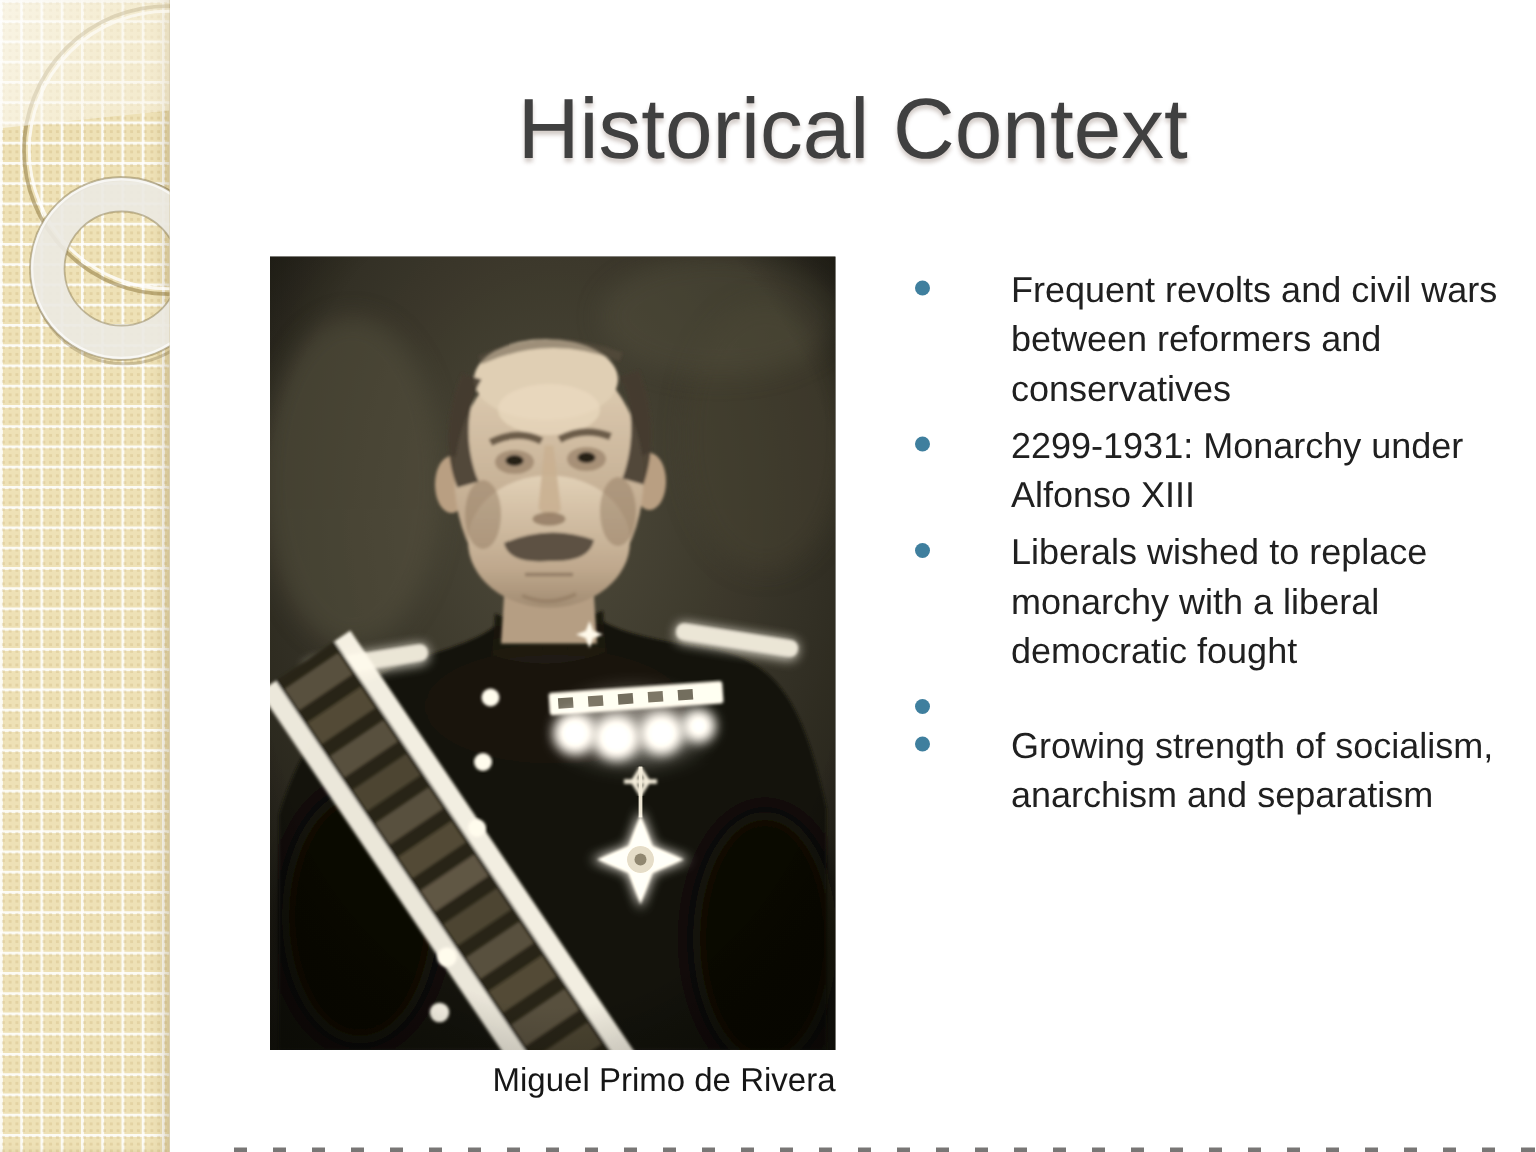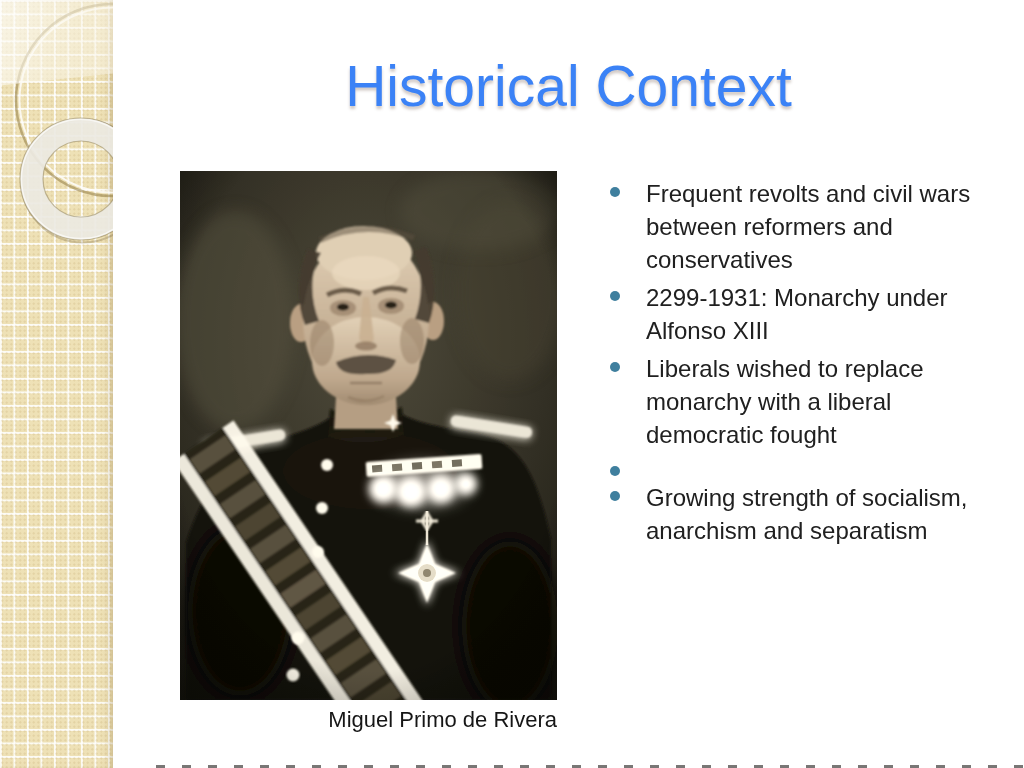--- a/index.html
+++ b/index.html
@@ -21,39 +21,39 @@
   .sidebar-top-light{
     position:absolute;left:0;top:0;width:113px;height:92px;
     background:linear-gradient(115deg, rgba(255,255,255,0.65), rgba(250,246,233,0.55) 55%, rgba(248,242,226,0.5));
     clip-path:polygon(0 0,100% 0,100% 80%,0 93%);
   }
   .sidebar-circles{position:absolute;left:0;top:0;}
   
   .title{
     position:absolute;left:113px;right:0;top:56px;margin:0;
     text-align:center;font-size:57px;line-height:60px;font-weight:400;
-    color:#3b82f6;letter-spacing:0px;
+    color:#404040;letter-spacing:0px;
     text-shadow:0 3px 3px rgba(90,60,45,0.28);
   }
   
   .portrait{
     position:absolute;left:180px;top:171px;width:377px;height:529px;margin:0;
     overflow:hidden;background:#1d1b12;
   }
   .portrait svg{display:block;filter:sepia(0.15) saturate(0.85) contrast(1.03);}
   .caption{
     position:absolute;left:180px;top:705px;width:377px;
     text-align:right;font-size:22px;line-height:30px;color:#161616;
   }
   
   .bullets{
     position:absolute;left:607px;top:177px;width:412px;
     margin:0;padding:0;list-style:none;
   }
-  .bullets li{display:flex;align-items:flex-start;margin:0 0 5px 0;}
+  .bullets li{display:flex;align-items:flex-start;margin:0 0 5px 0;gap:28px;}
   .dot{
     flex:0 0 auto;width:10px;height:10px;border-radius:50%;
     background:#3f7f9e;margin:10px 26px 0 3px;
   }
   .btext{
     font-size:24px;line-height:33px;color:#202020;white-space:pre;
   }
   
   .bottom-artifact{
     position:absolute;left:156px;right:0;bottom:0;height:3px;

